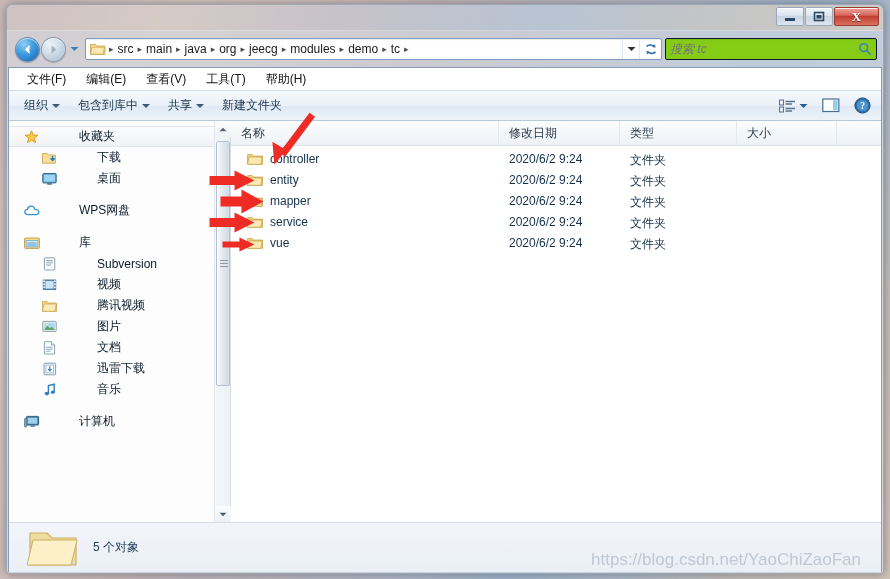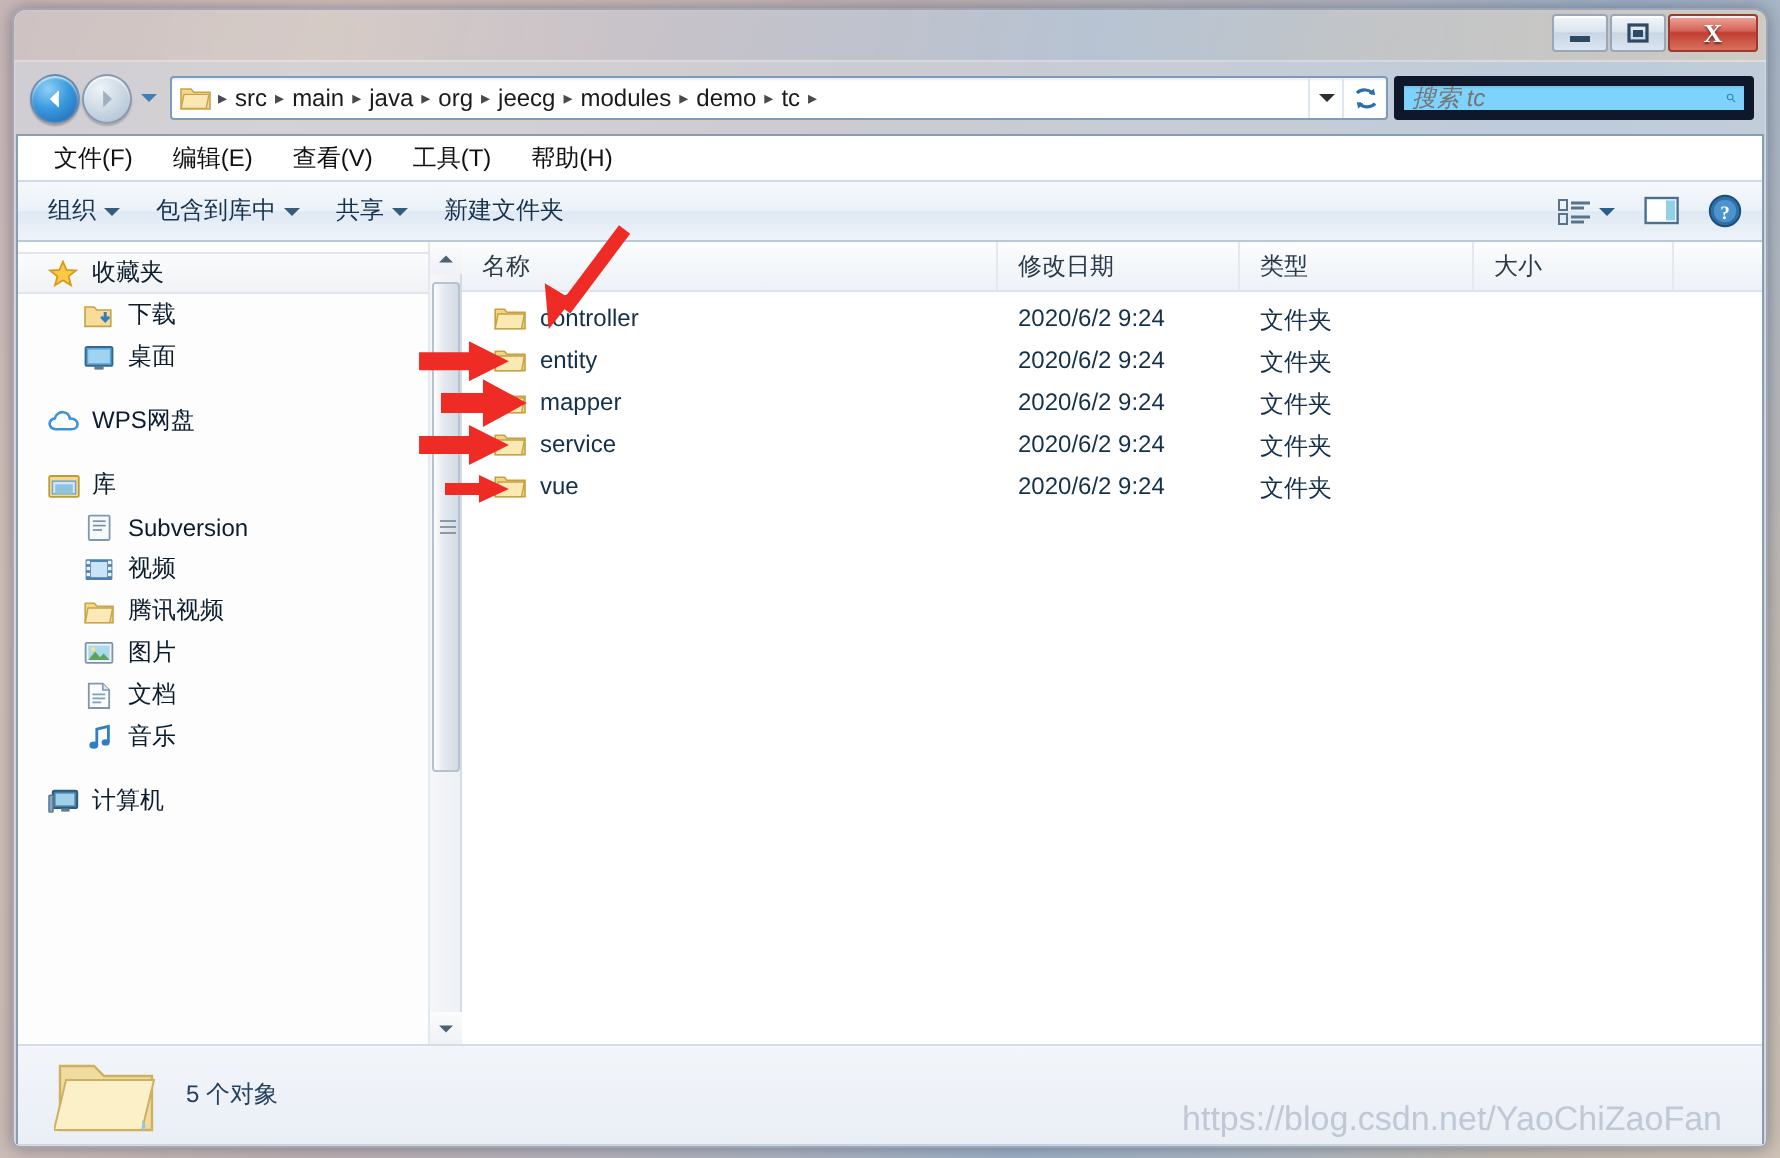--- a/index.html
+++ b/index.html
@@ -113,22 +113,22 @@
     width: 17px; height: 20px; flex: none;
     display: flex; align-items: center; justify-content: center;
     border-left: 1px solid #dfe6ee;
   }
   #refresh {
     width: 22px; height: 20px; flex: none;
     display: flex; align-items: center; justify-content: center;
     border-left: 1px solid #dfe6ee;
   }
   #searchbox {
-    width: 180px; height: 22px; margin-left: 3px;
-    background: #7dd3fc; border: 5px solid #0f172a; border-radius: 2px;
+    width: 212px; height: 22px; margin-left: 3px;
+    background: #84cc16; border: 1px solid #0f172a; border-radius: 2px;
     display: flex; align-items: center; padding: 0 4px;
     box-shadow: inset 0 1px 1px rgba(0,0,0,0.08);
   }
   #search-input {
     flex: 1; border: none; outline: none; font-size: 12px;
     color: #555; font-style: italic;
     font-family: "Liberation Sans", sans-serif;
     background: transparent;
   }
   
@@ -184,20 +184,21 @@
     display: flex;
   }
   #navlist {
     flex: 1; padding-top: 5px; overflow: hidden;
   }
   .nav-entry {
     height: 21px; display: flex; align-items: center;
     padding-left: 14px; font-size: 12px; color: #0b1c2c;
     font-family: "Liberation Sans", sans-serif;
     white-space: nowrap;
+    gap: 33px;
   }
   .nav-entry.root { padding-left: 14px; font-weight: normal; }
   .nav-entry.child { padding-left: 32px; }
   .nav-entry.header-sel {
     background: linear-gradient(180deg, #fbfcfd 0%, #f0f2f5 100%);
     border-top: 1px solid #e2e6ec;
     border-bottom: 1px solid #e2e6ec;
   }
   .nav-gap { height: 11px; }
   .nav-ico {
@@ -548,20 +549,30 @@
                 <path d="M1.4 0.8 h7 l3.2 3.2 v9 h-10.2 z" fill="#fbfdfe" stroke="#8197ab" stroke-width="0.9"></path>
                 <path d="M8.4 0.8 v3.2 h3.2" fill="#dce8f1" stroke="#8197ab" stroke-width="0.8"></path>
                 <line x1="3.2" y1="6.2" x2="9.6" y2="6.2" stroke="#7fa0bb" stroke-width="0.9"></line>
                 <line x1="3.2" y1="8.2" x2="9.6" y2="8.2" stroke="#7fa0bb" stroke-width="0.9"></line>
                 <line x1="3.2" y1="10.2" x2="7.6" y2="10.2" stroke="#7fa0bb" stroke-width="0.9"></line>
               </svg>
             </span>
             <span>文档</span>
           </div>
 
+          <div class="nav-entry child">
+            <span class="nav-ico">
+              <svg width="14" height="14" viewBox="0 0 14 14">
+                <rect x="1" y="1.2" width="11.6" height="11.6" rx="1" fill="#eaf2f8" stroke="#7e94a8" stroke-width="0.9"></rect>
+                <rect x="3" y="3.2" width="7.6" height="7.6" fill="#ffffff" stroke="#9fb4c6" stroke-width="0.8"></rect>
+                <path d="M6.8 4.2 v4.4 M5 7 l1.8 1.9 L8.6 7" stroke="#3f86c4" stroke-width="1.2" fill="none"></path>
+              </svg>
+            </span>
+            <span>迅雷下载</span>
+          </div>
 
           <div class="nav-entry child">
             <span class="nav-ico">
               <svg width="14" height="14" viewBox="0 0 14 14">
                 <path d="M5.4 10.4 V2.6 L11.2 1.2 V9" stroke="#2f7fc4" stroke-width="1.4" fill="none"></path>
                 <ellipse cx="3.9" cy="10.6" rx="2.2" ry="1.8" fill="#2f7fc4"></ellipse>
                 <ellipse cx="9.8" cy="9.2" rx="2" ry="1.6" fill="#2f7fc4"></ellipse>
               </svg>
             </span>
             <span>音乐</span>

